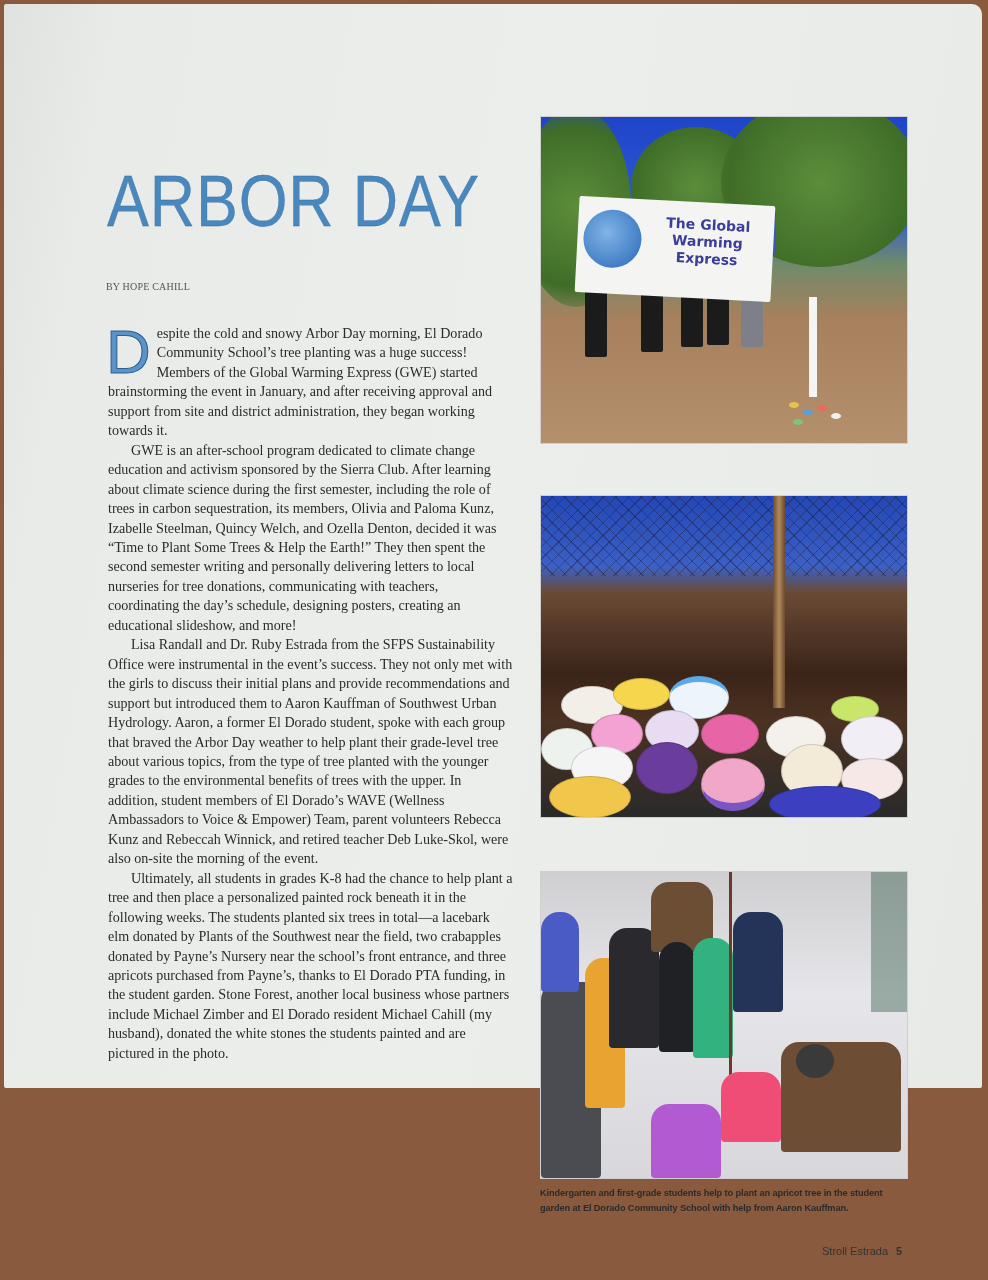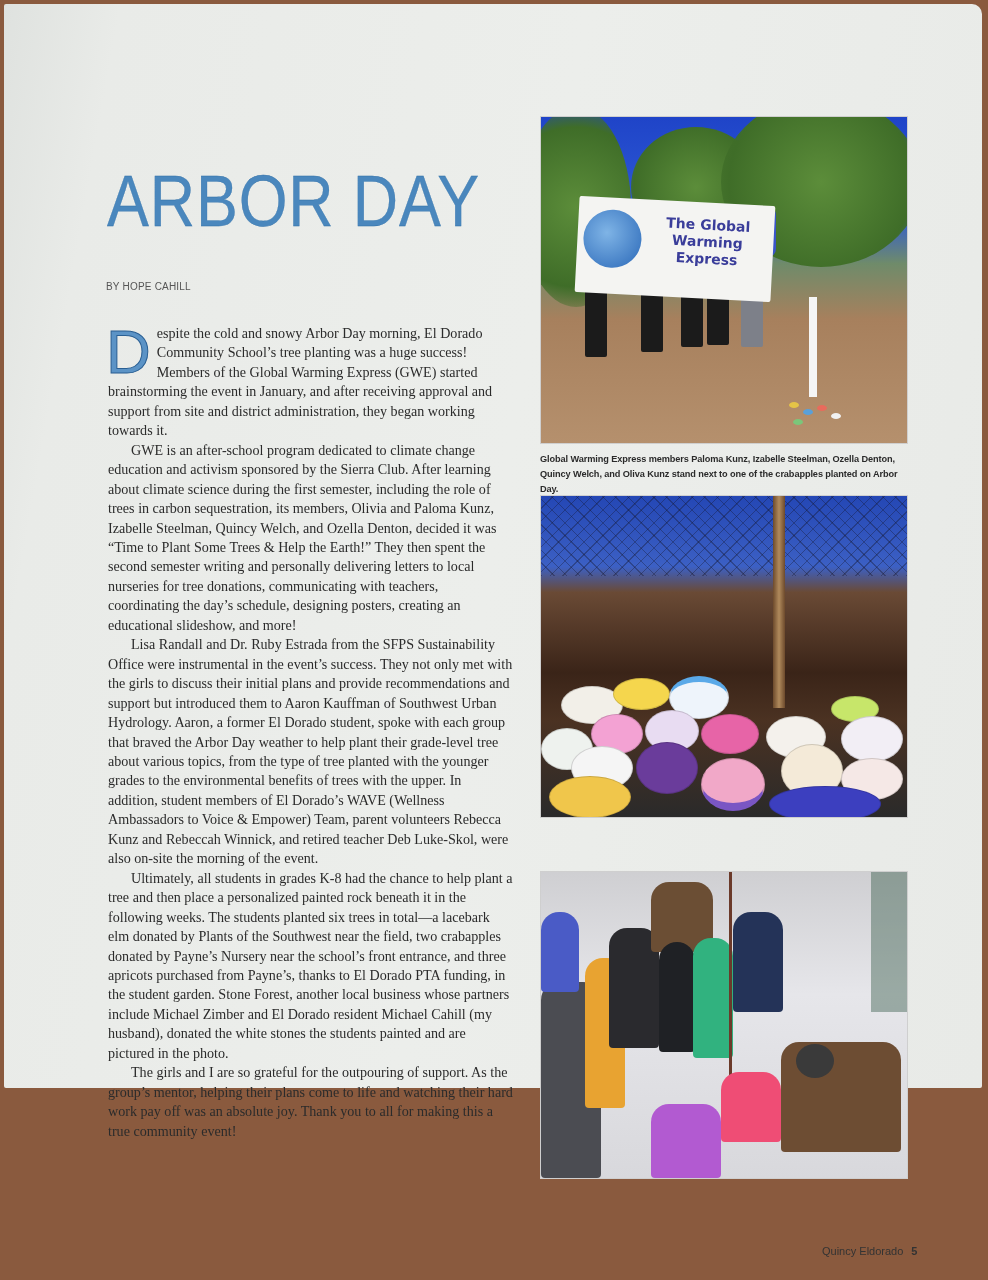--- a/index.html
+++ b/index.html
@@ -20,21 +20,21 @@
     transform: scaleX(0.86); transform-origin: left top;
     -webkit-text-stroke: 0.3px #2f6ea6;
   }
   .subtitle {
     position: absolute; left: 102px; top: 208px; width: 420px;
     font-family: "DejaVu Sans", sans-serif; font-size: 15.5px; line-height: 22px;
     color: #4c4e4f;
   }
   .byline {
     position: absolute; left: 102px; top: 277px;
-    font-family: Liberation Sans, sans-serif; font-size: 10px; color: #555;
+    font-family: Liberation Serif, serif; font-size: 10px; color: #555;
     letter-spacing: 0.2px;
   }
   .body-col {
     position: absolute; left: 104px; top: 320px; width: 405px;
     font-size: 14.1px; line-height: 19.45px; color: #2b2b2b;
   }
   .body-col p { margin: 0; text-align: left; }
   .body-col p.indent { text-indent: 23px; }
   .dropcap {
     float: left; font-family: "Liberation Sans", sans-serif;
@@ -83,21 +83,20 @@
 <div class="page">
 
   <h1 class="title">ARBOR DAY</h1>
   <div class="byline">BY HOPE CAHILL</div>
 
   <div class="body-col">
     <p><span class="dropcap">D</span><span>espite the cold and snowy Arbor Day morning, El Dorado Community School’s tree planting was a huge success! Members of the Global Warming Express (GWE) started brainstorming the event in January, and after receiving approval and support from site and district administration, they began working towards it.</span></p>
     <p class="indent">GWE is an after-school program dedicated to climate change education and activism sponsored by the Sierra Club. After learning about climate science during the first semester, including the role of trees in carbon sequestration, its members, Olivia and Paloma Kunz, Izabelle Steelman, Quincy Welch, and Ozella Denton, decided it was “Time to Plant Some Trees &amp; Help the Earth!” They then spent the second semester writing and personally delivering letters to local nurseries for tree donations, communicating with teachers, coordinating the day’s schedule, designing posters, creating an educational slideshow, and more!</p>
     <p class="indent">Lisa Randall and Dr. Ruby Estrada from the SFPS Sustainability Office were instrumental in the event’s success. They not only met with the girls to discuss their initial plans and provide recommendations and support but introduced them to Aaron Kauffman of Southwest Urban Hydrology. Aaron, a former El Dorado student, spoke with each group that braved the Arbor Day weather to help plant their grade-level tree about various topics, from the type of tree planted with the younger grades to the environmental benefits of trees with the upper. In addition, student members of El Dorado’s WAVE (Wellness Ambassadors to Voice &amp; Empower) Team, parent volunteers Rebecca Kunz and Rebeccah Winnick, and retired teacher Deb Luke-Skol, were also on-site the morning of the event.</p>
     <p class="indent">Ultimately, all students in grades K-8 had the chance to help plant a tree and then place a personalized painted rock beneath it in the following weeks. The students planted six trees in total—a lacebark elm donated by Plants of the Southwest near the field, two crabapples donated by Payne’s Nursery near the school’s front entrance, and three apricots purchased from Payne’s, thanks to El Dorado PTA funding, in the student garden. Stone Forest, another local business whose partners include Michael Zimber and El Dorado resident Michael Cahill (my husband), donated the white stones the students painted and are pictured in the photo.</p>
-    <p class="indent">The girls and I are so grateful for the outpouring of support. As the group’s mentor, helping their plans come to life and watching their hard work pay off was an absolute joy. Thank you to all for making this a true community event!</p>
   </div>
 
   <div class="photo p1">
     <div class="tree" style="left:-20px;top:-10px;width:110px;height:200px;"></div>
     <div class="tree" style="left:90px;top:10px;width:130px;height:120px;"></div>
     <div class="tree" style="left:180px;top:-20px;width:200px;height:170px;"></div>
     <div class="person" style="left:44px;top:150px;height:90px;"></div>
     <div class="person" style="left:100px;top:150px;height:85px;"></div>
     <div class="person" style="left:140px;top:150px;height:80px;"></div>
     <div class="person" style="left:166px;top:150px;height:78px;"></div>
@@ -107,21 +106,20 @@
       <div class="globe"></div>
       <div class="btxt">The Global Warming Express</div>
     </div>
     <div style="position:absolute;left:268px;top:180px;width:8px;height:100px;background:#f5f5f5;"></div>
     <div class="rock" style="left:248px;top:285px;background:#e5c447;"></div>
     <div class="rock" style="left:262px;top:292px;background:#5aa0d8;"></div>
     <div class="rock" style="left:276px;top:288px;background:#e86b5c;"></div>
     <div class="rock" style="left:290px;top:296px;background:#f1f1f1;"></div>
     <div class="rock" style="left:252px;top:302px;background:#7bc67a;"></div>
   </div>
-  <div class="caption" style="top:448px;">Global Warming Express members Paloma Kunz, Izabelle Steelman, Ozella Denton, Quincy Welch, and Oliva Kunz stand next to one of the crabapples planted on Arbor Day.</div>
 
   <div class="photo p2">
     <div class="fence"></div>
     <div class="stake"></div>
     <div class="rock" style="left:20px;top:190px;width:60px;height:36px;background:#f2efe8;"></div>
     <div class="rock" style="left:72px;top:182px;width:55px;height:30px;background:#f5d64d;"></div>
     <div class="rock" style="left:128px;top:180px;width:58px;height:36px;background:#eef4fb;border-top:6px solid #5aa9e8;"></div>
     <div class="rock" style="left:50px;top:218px;width:50px;height:38px;background:#f3a2d3;"></div>
     <div class="rock" style="left:104px;top:214px;width:52px;height:40px;background:#e8dcf2;"></div>
     <div class="rock" style="left:160px;top:218px;width:56px;height:38px;background:#e764a7;"></div>
@@ -147,17 +145,18 @@
     <div class="kid" style="left:118px;top:70px;width:36px;height:110px;background:#1f2125;"></div>
     <div class="kid" style="left:152px;top:66px;width:40px;height:120px;background:#31b27f;"></div>
     <div class="kid" style="left:192px;top:40px;width:50px;height:100px;background:#243358;"></div>
     <div style="position:absolute;left:188px;top:0;width:3px;height:270px;background:#6b3a2a;"></div>
     <div class="kid" style="left:110px;top:232px;width:70px;height:74px;background:#b25ad1;"></div>
     <div class="kid" style="left:180px;top:200px;width:60px;height:70px;background:#ef4d75;"></div>
     <div class="kid" style="left:240px;top:170px;width:120px;height:110px;background:#6d4d33;"></div>
     <div style="position:absolute;left:255px;top:172px;width:38px;height:34px;border-radius:50%;background:#3a3a3a;"></div>
     <div style="position:absolute;left:330px;top:0;width:36px;height:140px;background:rgba(40,80,60,0.4);"></div>
   </div>
+  <div class="caption" style="top:1182px;">Kindergarten and first-grade students help to plant an apricot tree in the student garden at El Dorado Community School with help from Aaron Kauffman.</div>
 
   <div class="footer">
-    <span>Quincy Eldorado</span><span class="pg">5</span>
+    <span>Stroll Estrada</span><span class="pg">5</span>
   </div>
 </div>
 
 </body></html>

